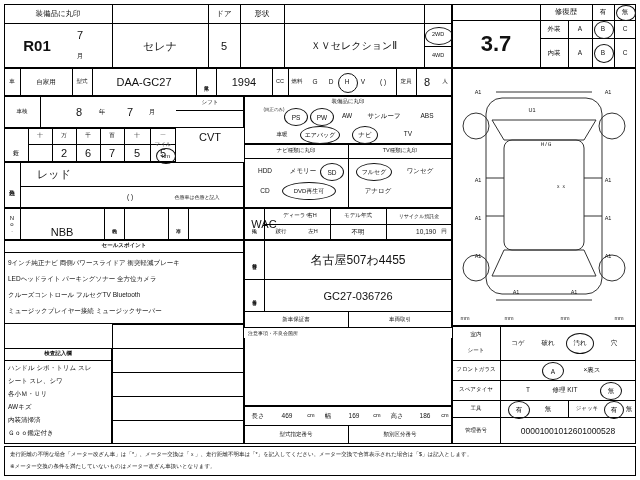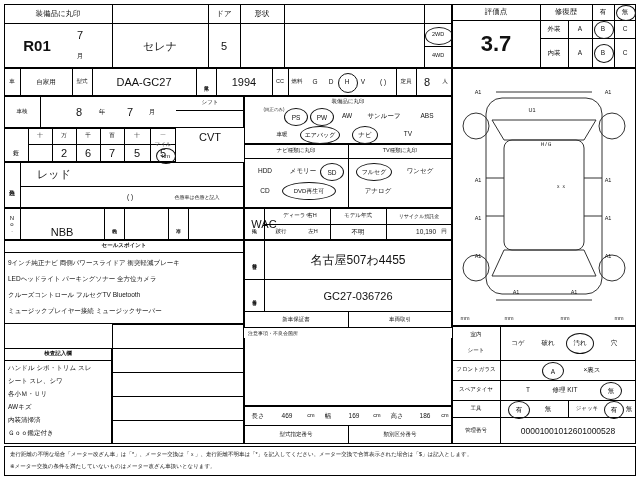--- a/index.html
+++ b/index.html
@@ -47,35 +47,35 @@
   <div class="vline" style="left:284px;top:24px;height:44px;"></div>
   <div class="vline" style="left:424px;top:24px;height:44px;"></div>
   <div class="hline" style="left:424px;top:46px;width:28px;"></div>
 
   <div class="lbl c big" style="left:6px;top:28px;width:62px;height:34px;">R01</div>
   <div class="lbl c mid" style="left:68px;top:24px;width:24px;height:22px;">7</div>
   <div class="lbl c sm" style="left:68px;top:46px;width:24px;height:20px;">月</div>
   <div class="lbl c mid" style="left:112px;top:24px;width:96px;height:44px;">セレナ</div>
   <div class="lbl c mid" style="left:208px;top:24px;width:32px;height:44px;">5</div>
   <div class="lbl c mid" style="left:240px;top:24px;width:44px;height:44px;"></div>
+  <div class="lbl c mid" style="left:284px;top:24px;width:140px;height:44px;font-size:10px;">ＸＶセレクションⅡ</div>
   <div class="lbl c xs" style="left:424px;top:24px;width:28px;height:22px;">2WD</div>
   <div class="ell" style="left:425px;top:27px;width:26px;height:16px;"></div>
   <div class="lbl c xs" style="left:424px;top:46px;width:28px;height:20px;">4WD</div>
 
   <div class="bx" style="left:452px;top:4px;width:184px;height:64px;"></div>
   <div class="vline" style="left:540px;top:4px;height:64px;"></div>
   <div class="hline" style="left:452px;top:20px;width:184px;"></div>
   <div class="hline" style="left:540px;top:38px;width:96px;"></div>
   <div class="vline" style="left:568px;top:20px;height:48px;"></div>
   <div class="vline" style="left:592px;top:20px;height:48px;"></div>
   <div class="vline" style="left:614px;top:20px;height:48px;"></div>
   <div class="vline" style="left:592px;top:4px;height:16px;"></div>
   <div class="vline" style="left:614px;top:4px;height:16px;"></div>
 
-  <div class="lbl c hdr" style="left:452px;top:4px;width:88px;height:16px;">評価点</div>
   <div class="lbl c" style="left:452px;top:20px;width:88px;height:48px;font-size:22px;font-weight:bold;">3.7</div>
   <div class="lbl c hdr" style="left:540px;top:4px;width:52px;height:16px;">修復歴</div>
   <div class="lbl c sm" style="left:592px;top:4px;width:22px;height:16px;">有</div>
   <div class="lbl c sm" style="left:614px;top:4px;width:22px;height:16px;">無</div>
   <div class="ell" style="left:616px;top:5px;width:18px;height:14px;"></div>
 
   <div class="lbl c sm" style="left:540px;top:20px;width:28px;height:18px;">外装</div>
   <div class="lbl c sm" style="left:568px;top:20px;width:24px;height:18px;">A</div>
   <div class="lbl c sm" style="left:592px;top:20px;width:22px;height:18px;">B</div>
   <div class="ell" style="left:594px;top:21px;width:18px;height:16px;"></div>

